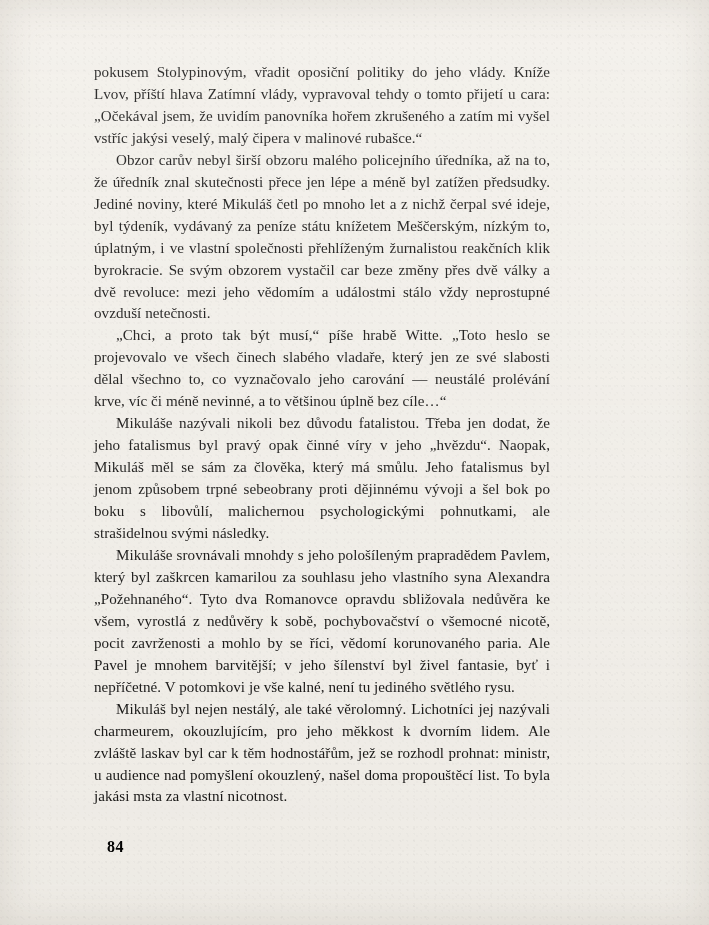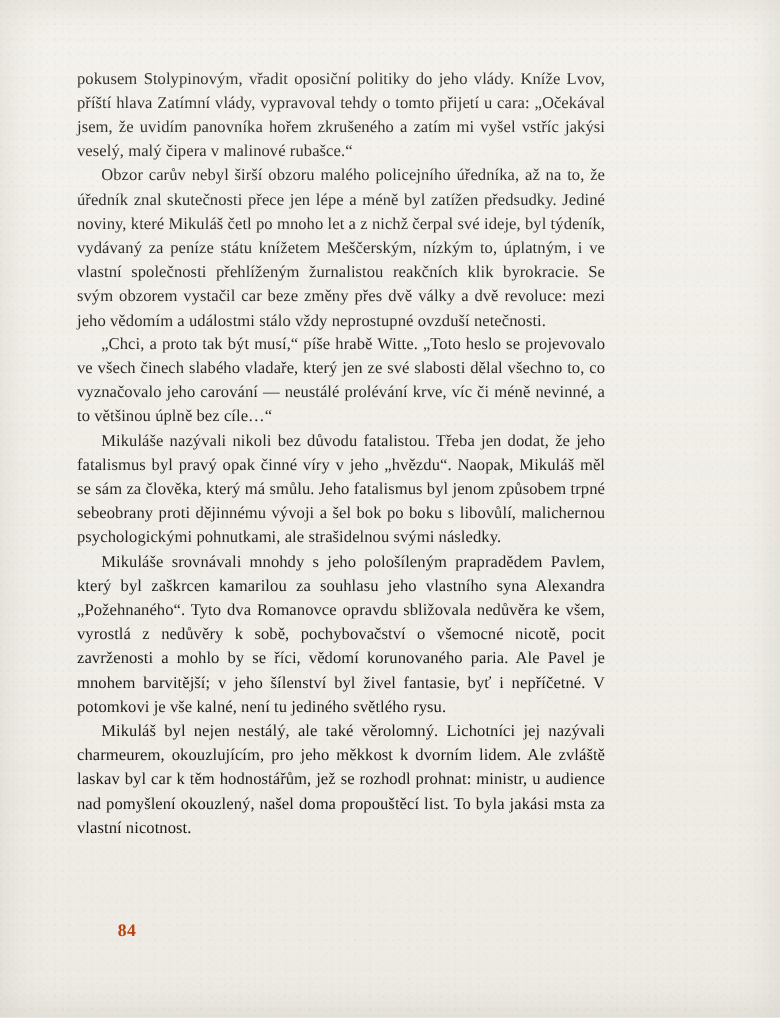--- a/index.html
+++ b/index.html
@@ -28,21 +28,21 @@
       linear-gradient(180deg, rgba(255,255,255,0.25), rgba(0,0,0,0.03));
     background-size: 7px 7px, 11px 11px, 13px 13px, 9px 9px, 100% 100%;
     opacity: 0.55;
   }
   .page {
     position: absolute;
     left: 0; top: 0;
     width: 620px;
     height: 925px;
     box-sizing: border-box;
-    padding: 62px 70px 0 70px;
+    padding: 62px 70px 0 94px;
   }
   .text-block {
     font-size: 15.1px;
     line-height: 1.455;
     text-align: justify;
     text-justify: inter-word;
     letter-spacing: 0.05px;
     color: #141312;
   }
   .para {
@@ -52,21 +52,21 @@
   .para.no-indent {
     text-indent: 0;
   }
   .folio {
     position: absolute;
     left: 107px;
     top: 838px;
     font-size: 16px;
     font-weight: bold;
     letter-spacing: 0.5px;
-    color: #c2410c;
+    color: #000000;
   }
   .edge-shadow {
     position: absolute;
     inset: 0;
     pointer-events: none;
     box-shadow: inset 0 0 40px rgba(120,110,95,0.18);
   }
 </style>
 </head>
 <body>

